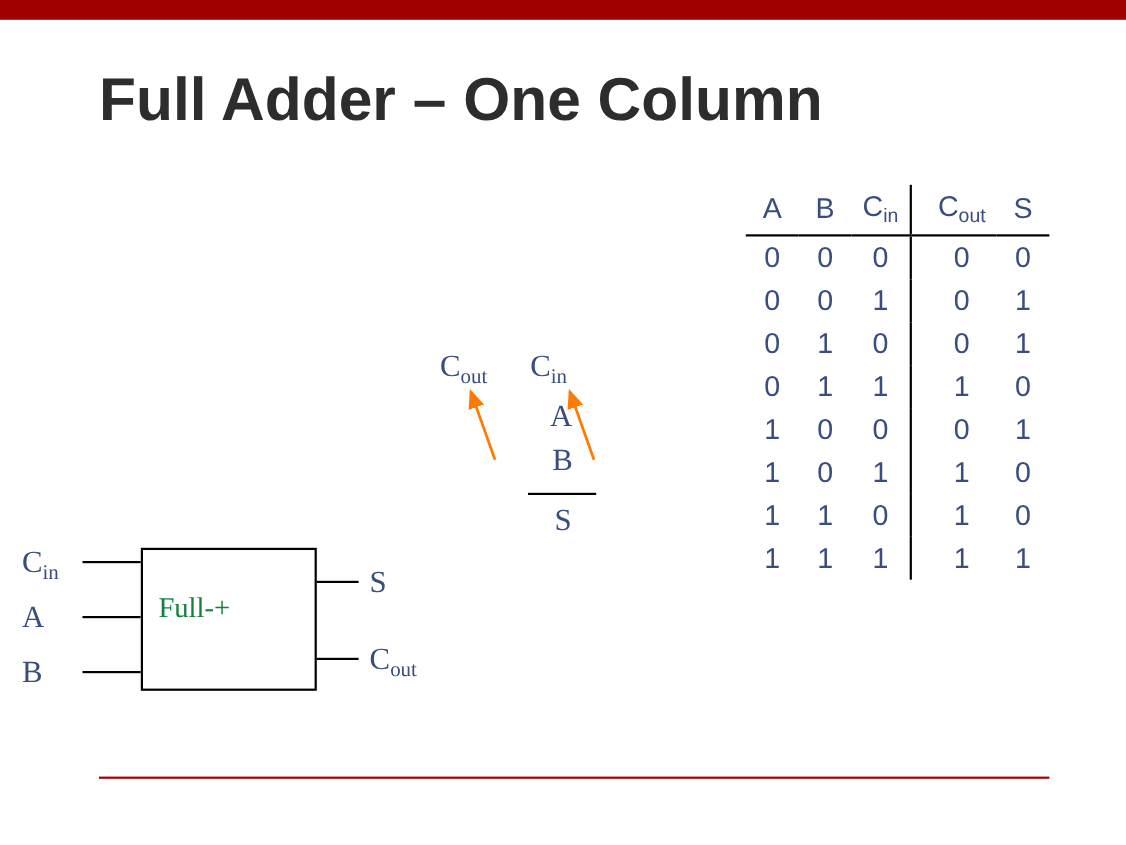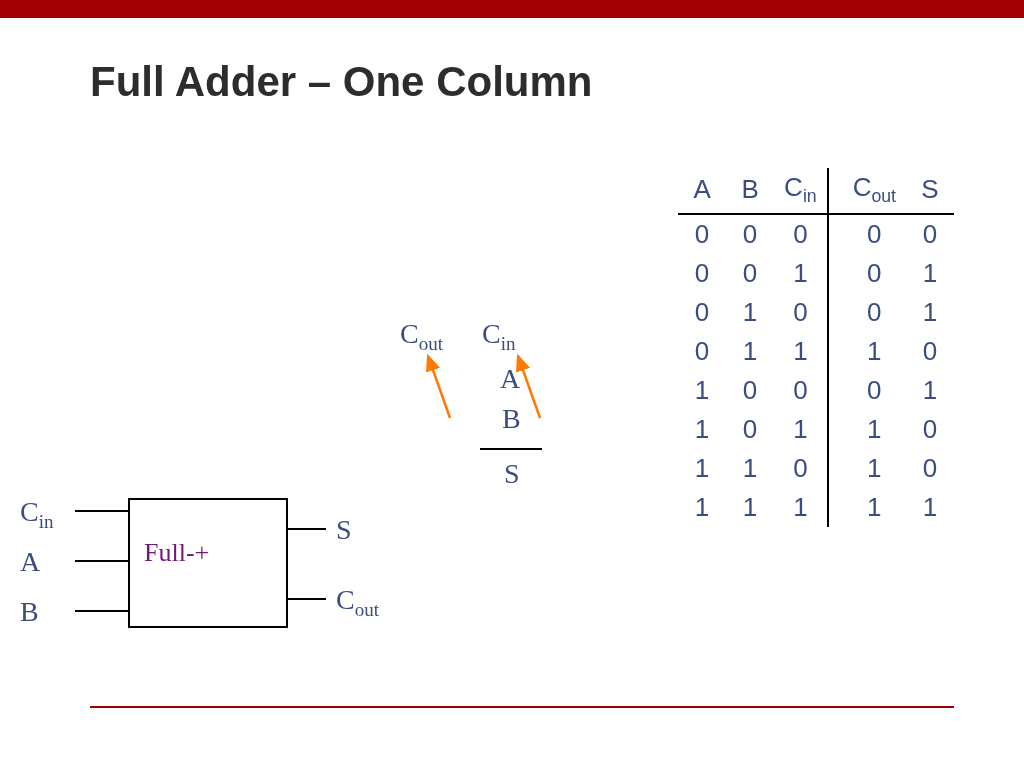--- a/index.html
+++ b/index.html
@@ -20,21 +20,21 @@
   .slide {
     position: relative;
     padding: 30px 70px 20px 90px;
     box-sizing: border-box;
     height: calc(100% - 18px);
   }
   h1.title {
     font-family: Verdana, Geneva, sans-serif;
     font-weight: 900;
     color: #2d2d2d;
-    font-size: 42px;
+    font-size: 55px;
     margin: 10px 0 30px 0;
     letter-spacing: 0px;
   }
   .bullets {
     font-size: 27px;
     color: #333;
     margin-left: 10px;
   }
   .bullets ul { list-style: none; padding: 0; margin: 0; }
   .bullets li::before {
@@ -91,21 +91,21 @@
   .blockbox {
     position: absolute;
     border: 2px solid #000;
     background: #fff;
     left: 108px;
     top: 10px;
     width: 160px;
     height: 130px;
     font-family: "Times New Roman", serif;
     font-size: 26px;
-    color: #701a75;
+    color: #15803d;
     padding: 38px 0 0 14px;
     box-sizing: border-box;
   }
   .wire {
     position: absolute;
     background: #000;
     height: 2px;
   }
 
   

